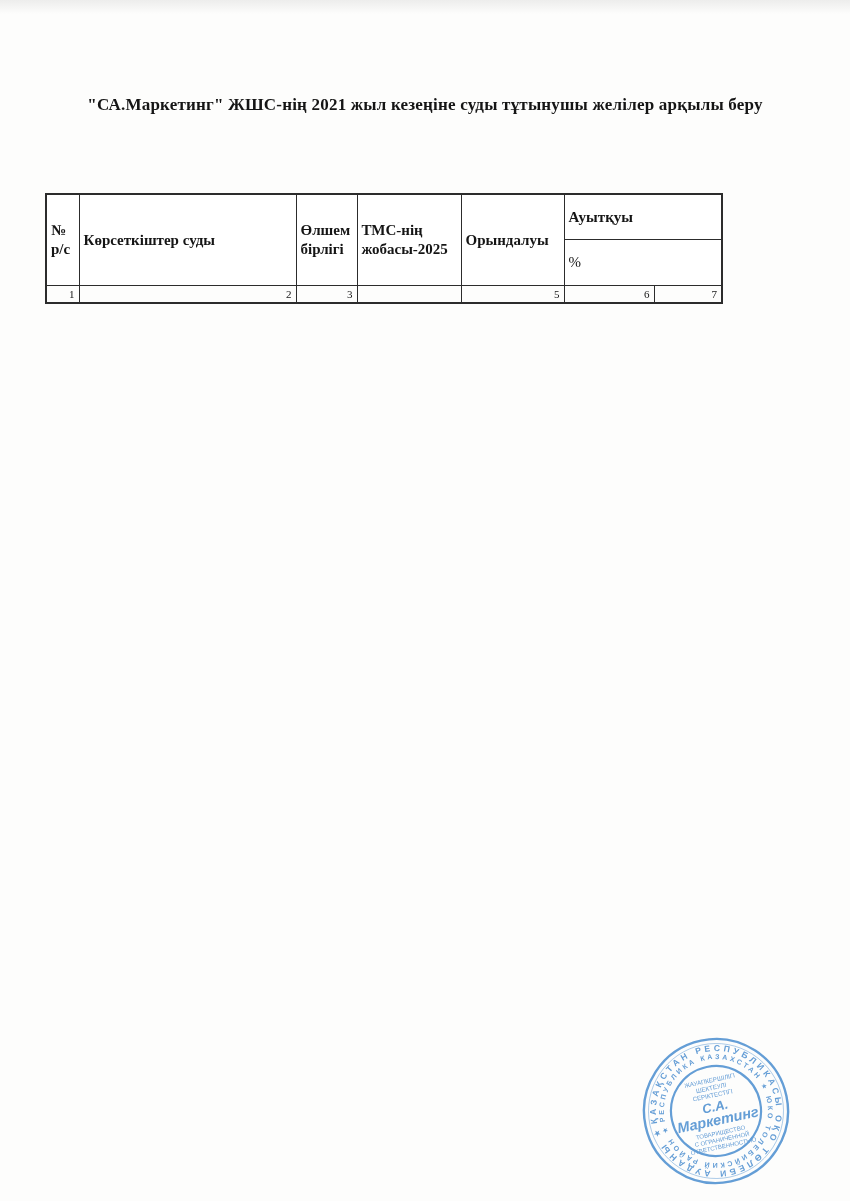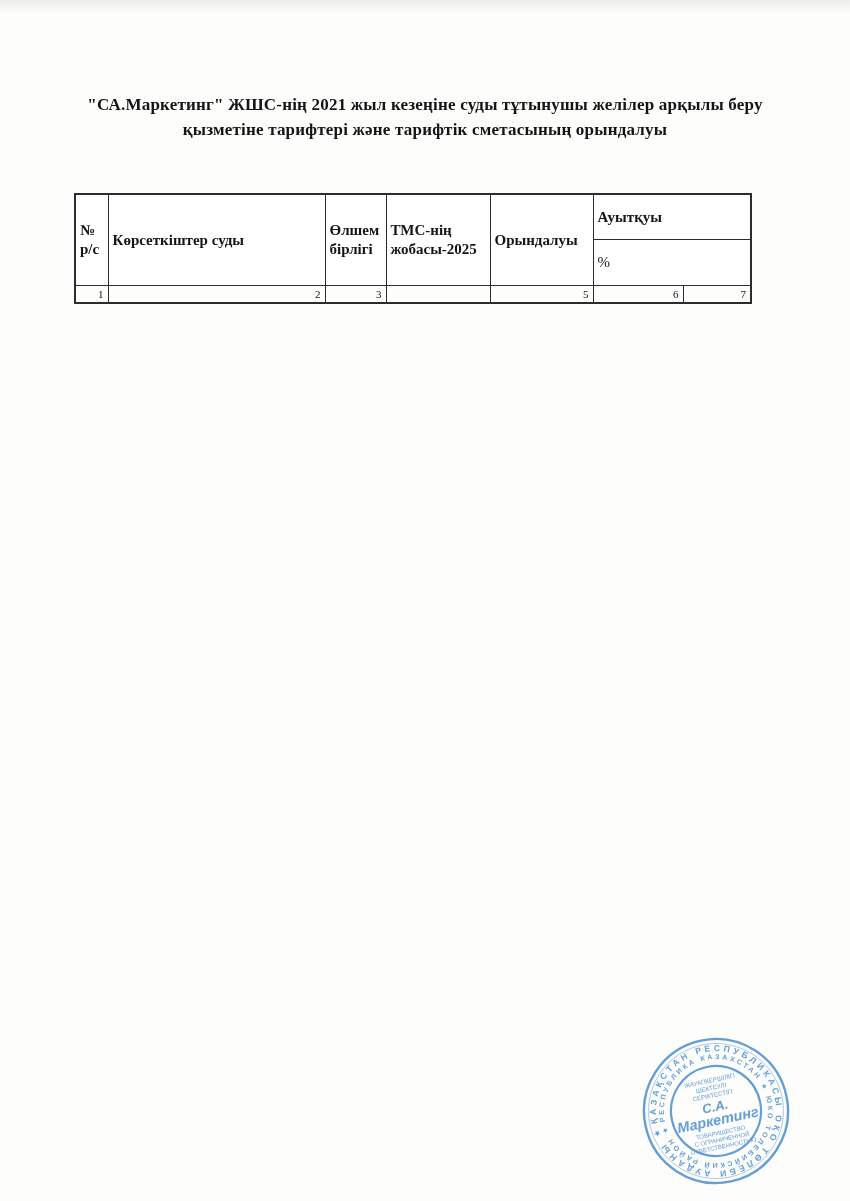--- a/index.html
+++ b/index.html
@@ -12,21 +12,21 @@
   .scan-edge{
     position:absolute;top:0;left:0;width:850px;height:14px;
     background:linear-gradient(to bottom,rgba(120,120,120,.12),rgba(120,120,120,0));
   }
   .doc-title{
     position:absolute;top:92px;left:55px;width:740px;
     text-align:center;font-weight:bold;font-size:17px;line-height:25px;
     letter-spacing:.2px;
   }
   table.tariff{
-    position:absolute;left:74px;top:193px;
+    position:absolute;left:45px;top:193px;
     border-collapse:collapse;table-layout:fixed;
     width:676px;
     border:2px solid #2c2c2c;
   }
   .tariff th,.tariff td{
     border:1px solid #2c2c2c;
     padding:2px 4px;
     vertical-align:middle;
     font-size:15px;
     overflow:hidden;
@@ -47,21 +47,20 @@
   }
   .stamp text{font-family:"Liberation Sans","DejaVu Sans",sans-serif;}
 </style>
 </head>
 <body>
 
 <div class="scan-edge"></div>
 
 <div class="doc-title">
   <div>"СА.Маркетинг" ЖШС-нің 2021 жыл кезеңіне суды тұтынушы желілер арқылы беру</div>
-  <div>қызметіне тарифтері және тарифтік сметасының орындалуы</div>
 </div>
 
 <table class="tariff">
   <colgroup>
     <col style="width:33px">
       <col style="width:217px">
       <col style="width:61px">
     <col style="width:104px">
       <col style="width:103px">
       <col style="width:90px">

